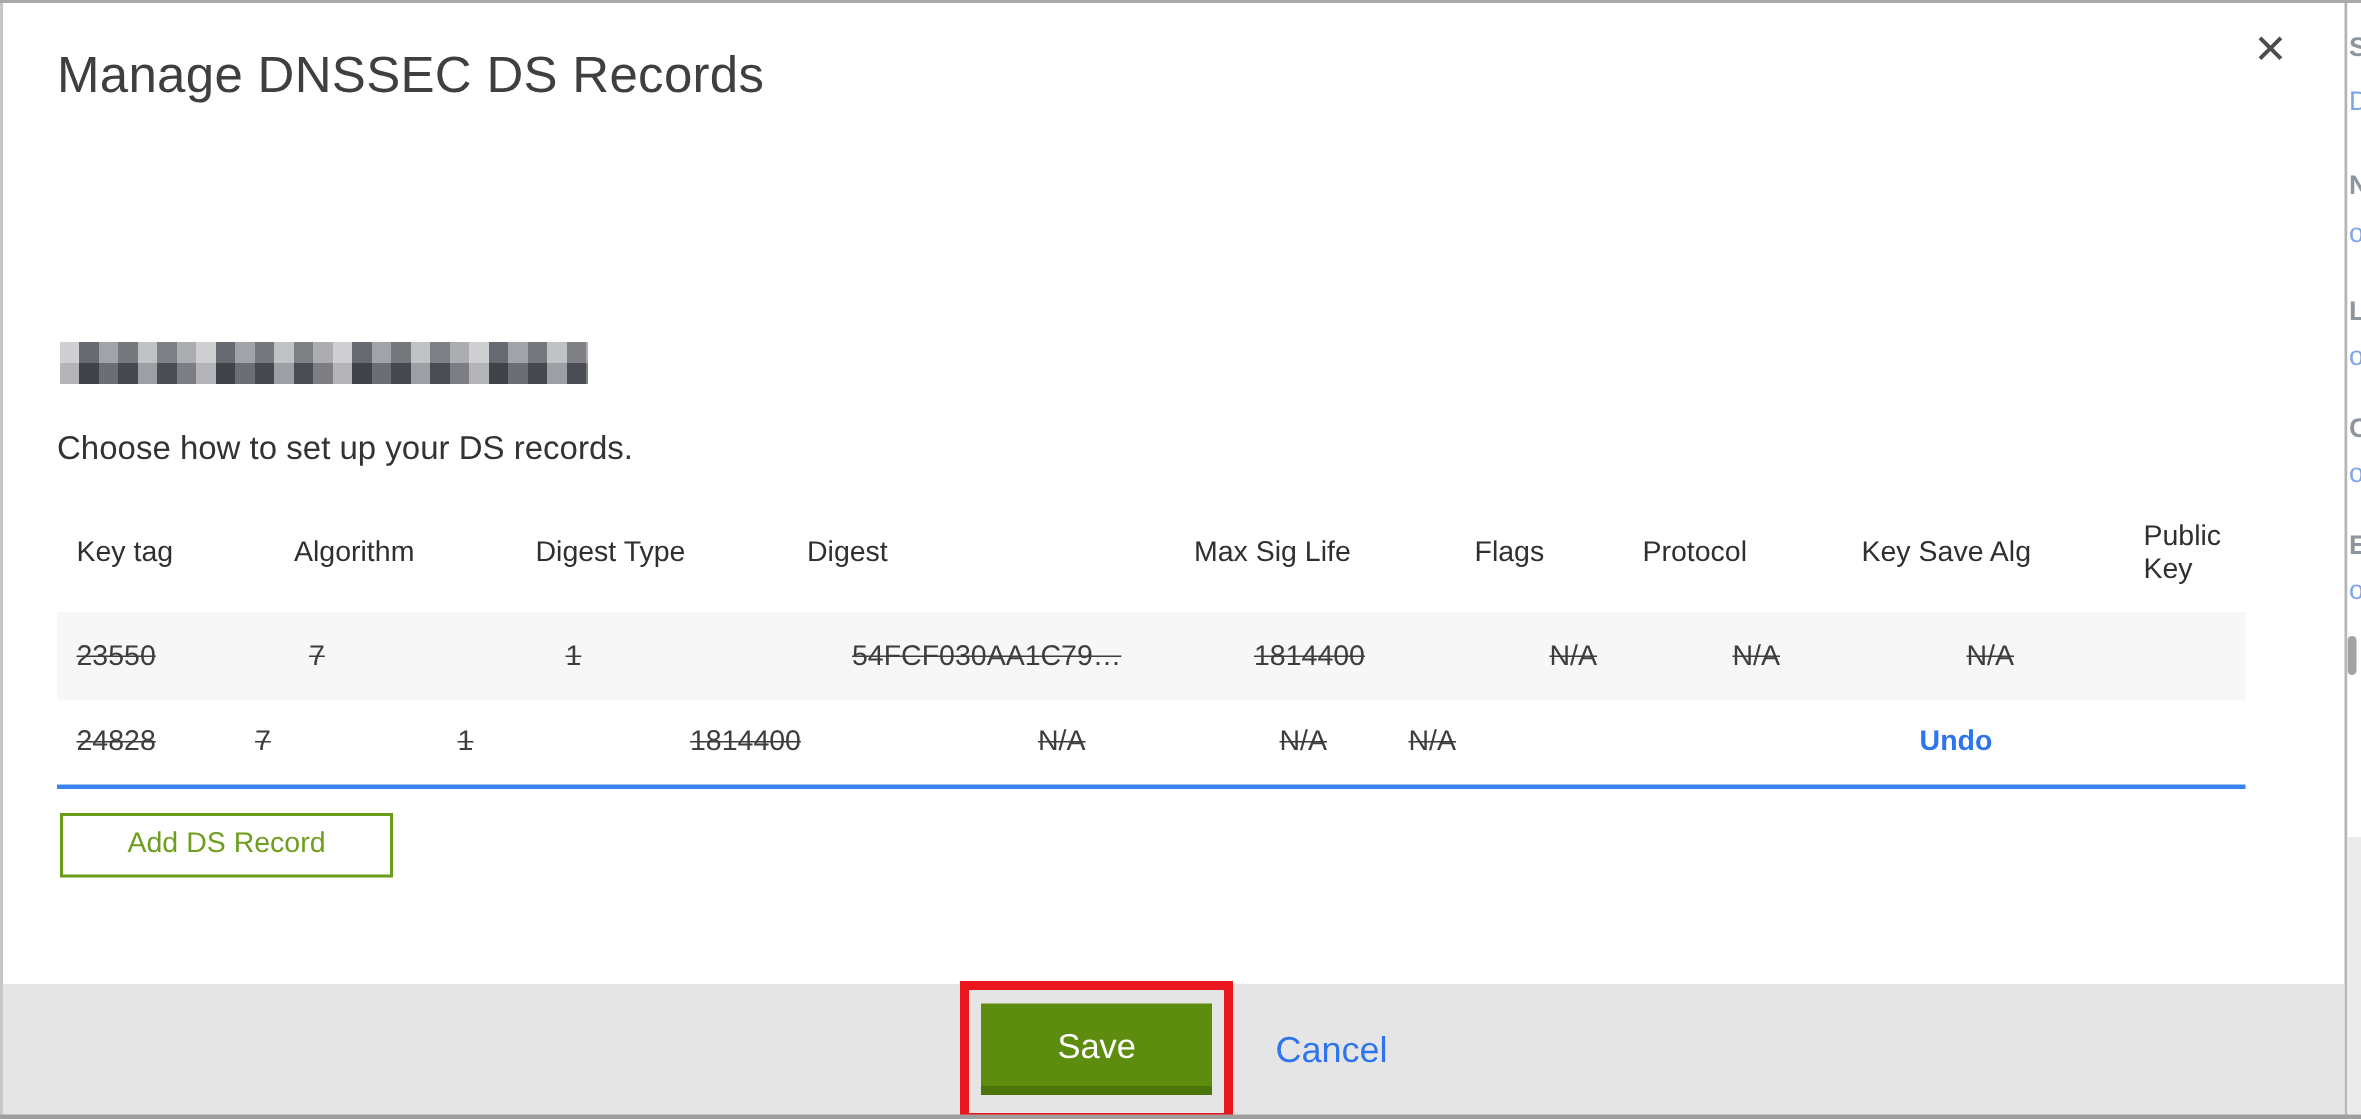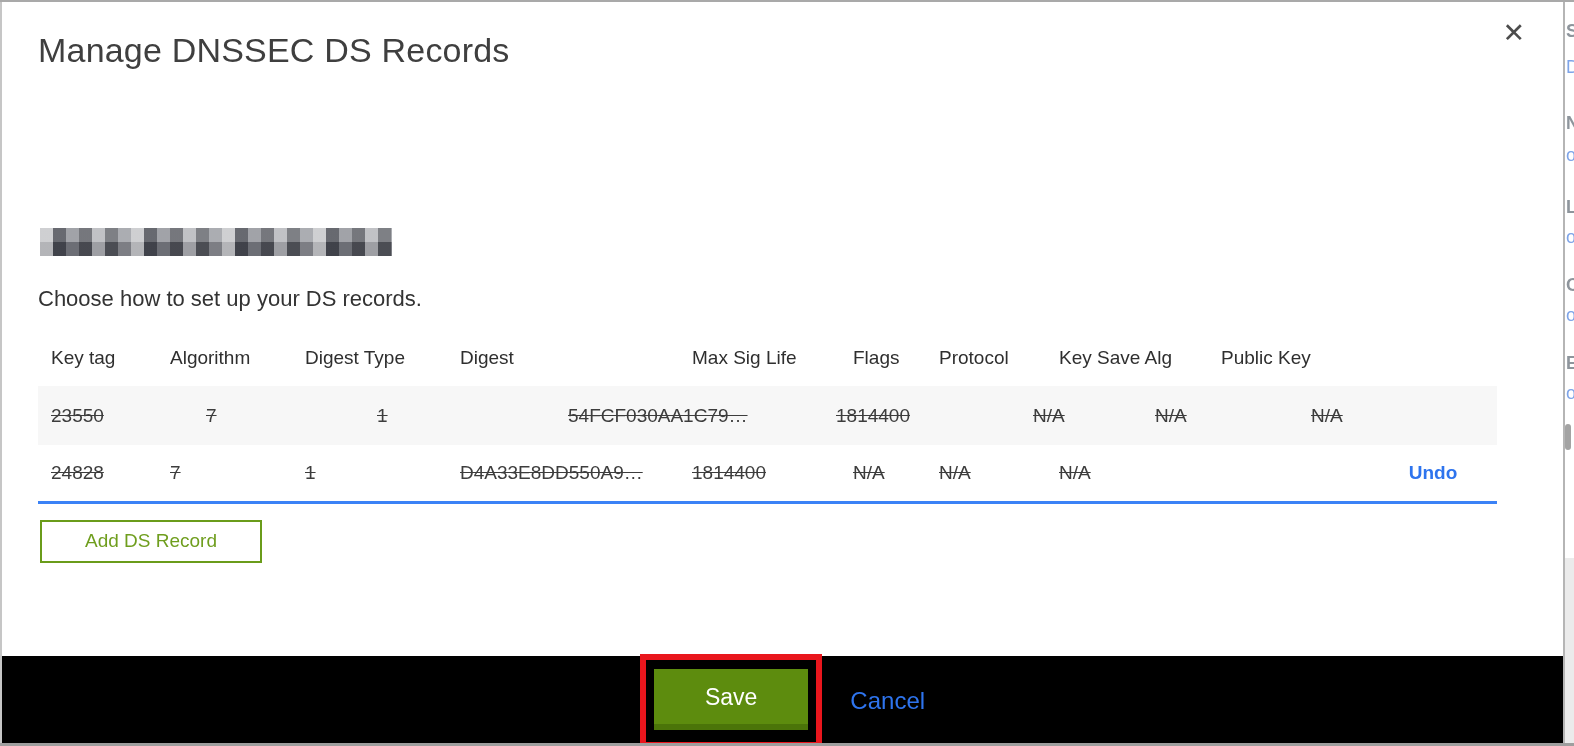--- a/index.html
+++ b/index.html
@@ -60,21 +60,21 @@
   }
 
   
   .ds-table { margin:20px 66px 0 36px; }
   .t-grid {
     display:grid;
     grid-template-columns: 119px 135px 155px 232px 161px 86px 120px 162px 1fr 92px;
     align-items:center;
     padding:0 18px 0 13px;
   }
-  .t-head { padding-top:15px; padding-bottom:17px; }
+  .t-head { padding-top:15px; padding-bottom:17px;gap:26px; }
   .t-head .hcell { font-size:19px; color:#2f2f2f; }
   .t-row { height:59px; font-size:19px; color:#3d3d3d; }
   .t-row.alt { background:#f7f7f7;gap:36px; }
   .t-row.last { border-bottom:3px solid #3b82f6; }
   .t-row .cell.struck { text-decoration:line-through; }
   .undo-cell { text-align:center;font-weight:bold; }
   .link { color:#2e74ee; text-decoration:none; cursor:pointer; font-size:19px; }
 
   .add-btn {
     margin:16px 0 16px 38px;
@@ -84,21 +84,21 @@
     color:#6f9e1e;
     font-size:19px;
     padding:8px 43px 9px;
     cursor:pointer;
     font-family:"Liberation Sans", sans-serif;
   }
 
   
   .modal-footer {
     position:absolute; left:0; right:0; bottom:0; height:90px;
-    background:#000000;
+    background:#e5e5e5;
     display:flex; align-items:center; justify-content:center;
     gap:28px;
   }
   .red-annotation {
     border:6px solid #e9161d;
     padding:9px 8px 12px;
     display:inline-block;
   }
   .save-btn {
     display:block;
@@ -175,21 +175,20 @@
       <span class="cell struck">N/A</span>
       <span class="cell struck">N/A</span>
       <span class="cell struck"></span>
       <span class="undo-cell"><a class="link">Undo</a></span>
     </div>
 
     <div class="t-grid t-row last">
       <span class="cell struck">24828</span>
       <span class="cell struck">7</span>
       <span class="cell struck">1</span>
-      <span class="cell struck">D4A33E8DD550A9…</span>
       <span class="cell struck">1814400</span>
       <span class="cell struck">N/A</span>
       <span class="cell struck">N/A</span>
       <span class="cell struck">N/A</span>
       <span class="cell struck"></span>
       <span class="undo-cell"><a class="link">Undo</a></span>
     </div>
 
   </div>
 

